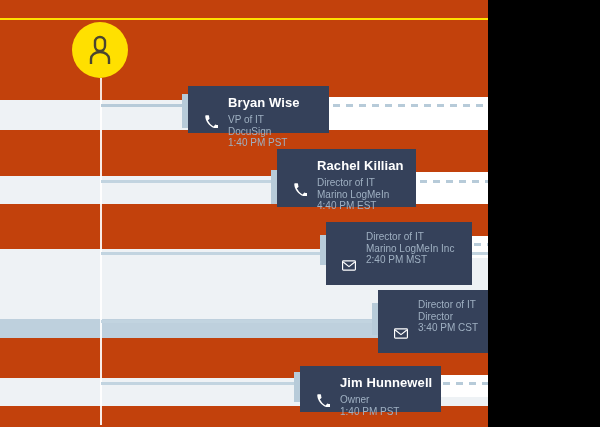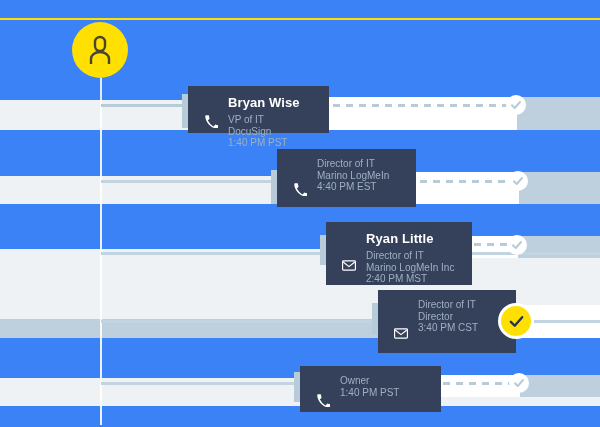--- a/index.html
+++ b/index.html
@@ -1,19 +1,19 @@
 <!DOCTYPE html>
 <html><head>
 <meta charset="utf-8">
 <style>
   html,body{margin:0;padding:0;background:#000;}
   body{width:600px;height:427px;overflow:hidden;
        font-family:"Liberation Sans","DejaVu Sans",sans-serif;}
 
-  #stage{position:relative;width:600px;height:427px;background:#3b82f6;overflow:hidden;}
+  #stage{position:relative;width:488px;height:427px;background:#c2410c;overflow:hidden;}
 
   
   .top-rule{position:absolute;left:0;width:600px;height:2px;background:#ffe000;}
 
   
   .lane{position:absolute;left:0;background:#eef2f5;}
   .lane.accent{background:#bed0dd;}
   .lane.white{background:#ffffff;}
 
   
@@ -123,41 +123,41 @@
   </div>
 
   <div class="nub" style="left:271px;top:170px;height:34px"></div>
   <div class="card" style="left:277px;top:149px;width:139px;height:58px">
     <span class="ico">
       <svg width="13" height="13" viewBox="0 0 24 24">
           <path fill="#ffffff" d="M6.6 10.8c1.9 3.7 5 6.8 8.7 8.7l2.9-2.9c.4-.4.9-.5 1.3-.3 1.4.5 3 .7 4.5.7.7 0 1.2.6 1.2 1.2v4.6c0 .7-.6 1.2-1.2 1.2C11.6 24 0 12.4 0 .2 0-.5.6-1 1.2-1h4.6c.7 0 1.2.5 1.2 1.2 0 1.6.3 3.1.8 4.5.1.4 0 .9-.3 1.3l-2.9 2.8z" transform="translate(0.5,1.5)"></path>
         </svg>
     </span>
     <span class="body">
+      <span class="nm">Rachel Killian</span>
       <span class="ln">Director of IT</span>
       <span class="ln">Marino LogMeIn</span>
       <span class="ln">4:40 PM EST</span>
     </span>
   </div>
   <div class="check white" style="left:508px;top:171px">
     <svg width="12" height="12" viewBox="0 0 24 24">
         <path d="M4 12.5 L9.5 18 L20 6" fill="none" stroke="#b7cbd9" stroke-width="4" stroke-linecap="round" stroke-linejoin="round"></path>
       </svg>
   </div>
 
   <div class="nub" style="left:320px;top:235px;height:30px"></div>
   <div class="card" style="left:326px;top:222px;width:146px;height:63px">
     <span class="ico">
       <svg width="14" height="11" viewBox="0 0 24 18">
           <rect x="1" y="1" width="22" height="16" rx="1.5" fill="none" stroke="#ffffff" stroke-width="2"></rect>
           <path d="M2 3 L12 11 L22 3" fill="none" stroke="#ffffff" stroke-width="2" stroke-linejoin="round"></path>
         </svg>
     </span>
     <span class="body">
-      <span class="nm">Ryan Little</span>
       <span class="ln">Director of IT</span>
       <span class="ln">Marino LogMeIn Inc</span>
       <span class="ln">2:40 PM MST</span>
     </span>
   </div>
   <div class="check white" style="left:507px;top:235px">
     <svg width="12" height="12" viewBox="0 0 24 24">
         <path d="M4 12.5 L9.5 18 L20 6" fill="none" stroke="#b7cbd9" stroke-width="4" stroke-linecap="round" stroke-linejoin="round"></path>
       </svg>
   </div>
@@ -183,20 +183,21 @@
   </div>
 
   <div class="nub" style="left:294px;top:372px;height:30px"></div>
   <div class="card" style="left:300px;top:366px;width:141px;height:46px">
     <span class="ico">
       <svg width="13" height="13" viewBox="0 0 24 24">
           <path fill="#ffffff" d="M6.6 10.8c1.9 3.7 5 6.8 8.7 8.7l2.9-2.9c.4-.4.9-.5 1.3-.3 1.4.5 3 .7 4.5.7.7 0 1.2.6 1.2 1.2v4.6c0 .7-.6 1.2-1.2 1.2C11.6 24 0 12.4 0 .2 0-.5.6-1 1.2-1h4.6c.7 0 1.2.5 1.2 1.2 0 1.6.3 3.1.8 4.5.1.4 0 .9-.3 1.3l-2.9 2.8z" transform="translate(0.5,1.5)"></path>
         </svg>
     </span>
     <span class="body">
+      <span class="nm">Jim Hunnewell</span>
       <span class="ln">Owner</span>
       <span class="ln">1:40 PM PST</span>
     </span>
   </div>
   <div class="check white" style="left:509px;top:373px">
     <svg width="12" height="12" viewBox="0 0 24 24">
         <path d="M4 12.5 L9.5 18 L20 6" fill="none" stroke="#b7cbd9" stroke-width="4" stroke-linecap="round" stroke-linejoin="round"></path>
       </svg>
   </div>
 

